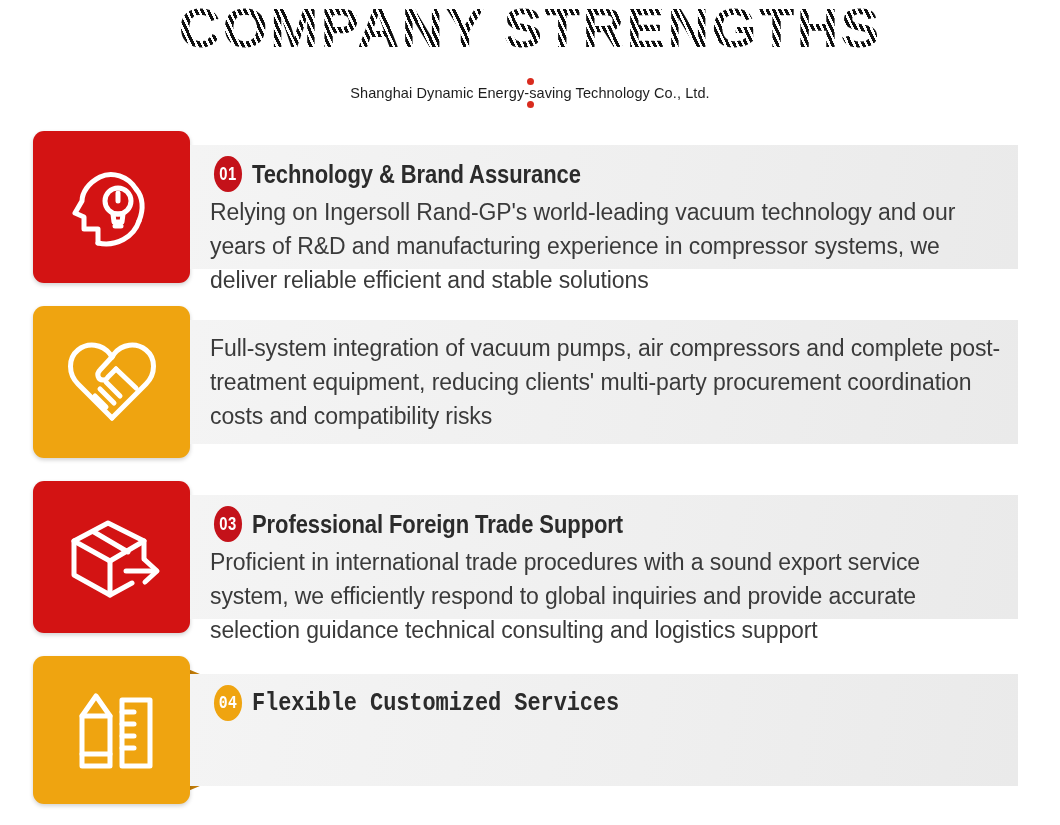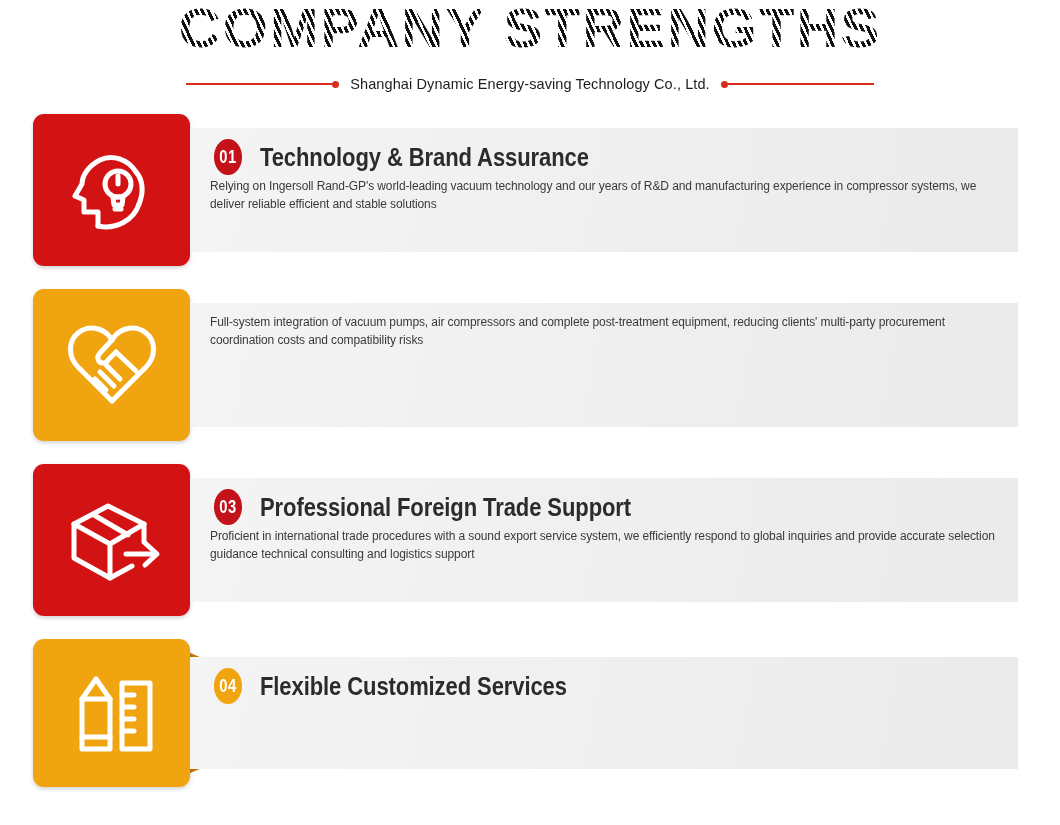--- a/index.html
+++ b/index.html
@@ -29,74 +29,75 @@
     -webkit-background-clip:text;
     background-clip:text;
     -webkit-text-fill-color:transparent;
     color:transparent;
   }
 
   .subtitle-row {
     display:flex; align-items:center; justify-content:center;
     gap:0; margin-top:20px;
     padding:0 186px;
+    flex-direction:column;
   }
   .rule { flex:1 1 auto; height:1.6px; background:#D92B1E; }
   .dot {
     width:7px; height:7px; border-radius:50%;
     background:#D92B1E; flex:0 0 auto;
   }
   .subtitle {
     font-size:14.5px; color:#1d1d1d; white-space:nowrap;
     padding:0 11px; letter-spacing:.1px;
   }
 
   
   .cards { margin-top:22px; }
   .card-row {
     position:relative;
     width:1060px;
     height:152px;
     margin-bottom:23px;
   }
-  .card-row.short { height:148px; }
+  .card-row.short { height:148px;font-family:Liberation Mono, monospace; }
 
   
   .panel {
     position:absolute;
     left:190px; right:42px;
     top:14px; bottom:14px;
     background:linear-gradient(100deg,#f4f4f4 0%,#efefef 55%,#eaeaea 100%);
     padding:11px 16px 10px 20px;
   }
   .card-row.short .panel { top:18px; bottom:18px; }
 
   .card-head {
-    display:flex; align-items:center; gap:14px;
+    display:flex; align-items:center; gap:6px;
     margin-bottom:3px;
   }
   .badge {
     flex:0 0 auto;
     width:36px; height:36px; border-radius:50%;
     display:flex; align-items:center; justify-content:center;
     color:#fff; font-size:19px; font-weight:bold;
     transform:scaleX(.78);
     letter-spacing:.5px;
   }
   .badge-red { background:#C4121A; }
   .badge-orange { background:#EFA410; }
   .card-title {
     font-size:25px; font-weight:bold; color:#2b2b2b;
     letter-spacing:-.1px;
     transform:scaleX(.88);
     transform-origin:left center;
     white-space:nowrap;
   }
   .card-body {
-    font-size:12px; line-height:1.48; color:#3a3a3a;
+    font-size:23px; line-height:1.48; color:#3a3a3a;
     letter-spacing:-.1px;
     max-width:800px;
   }
 
   
   .ribbon {
     position:absolute;
     left:176px; top:8px; bottom:8px;
     width:28px;
   }

